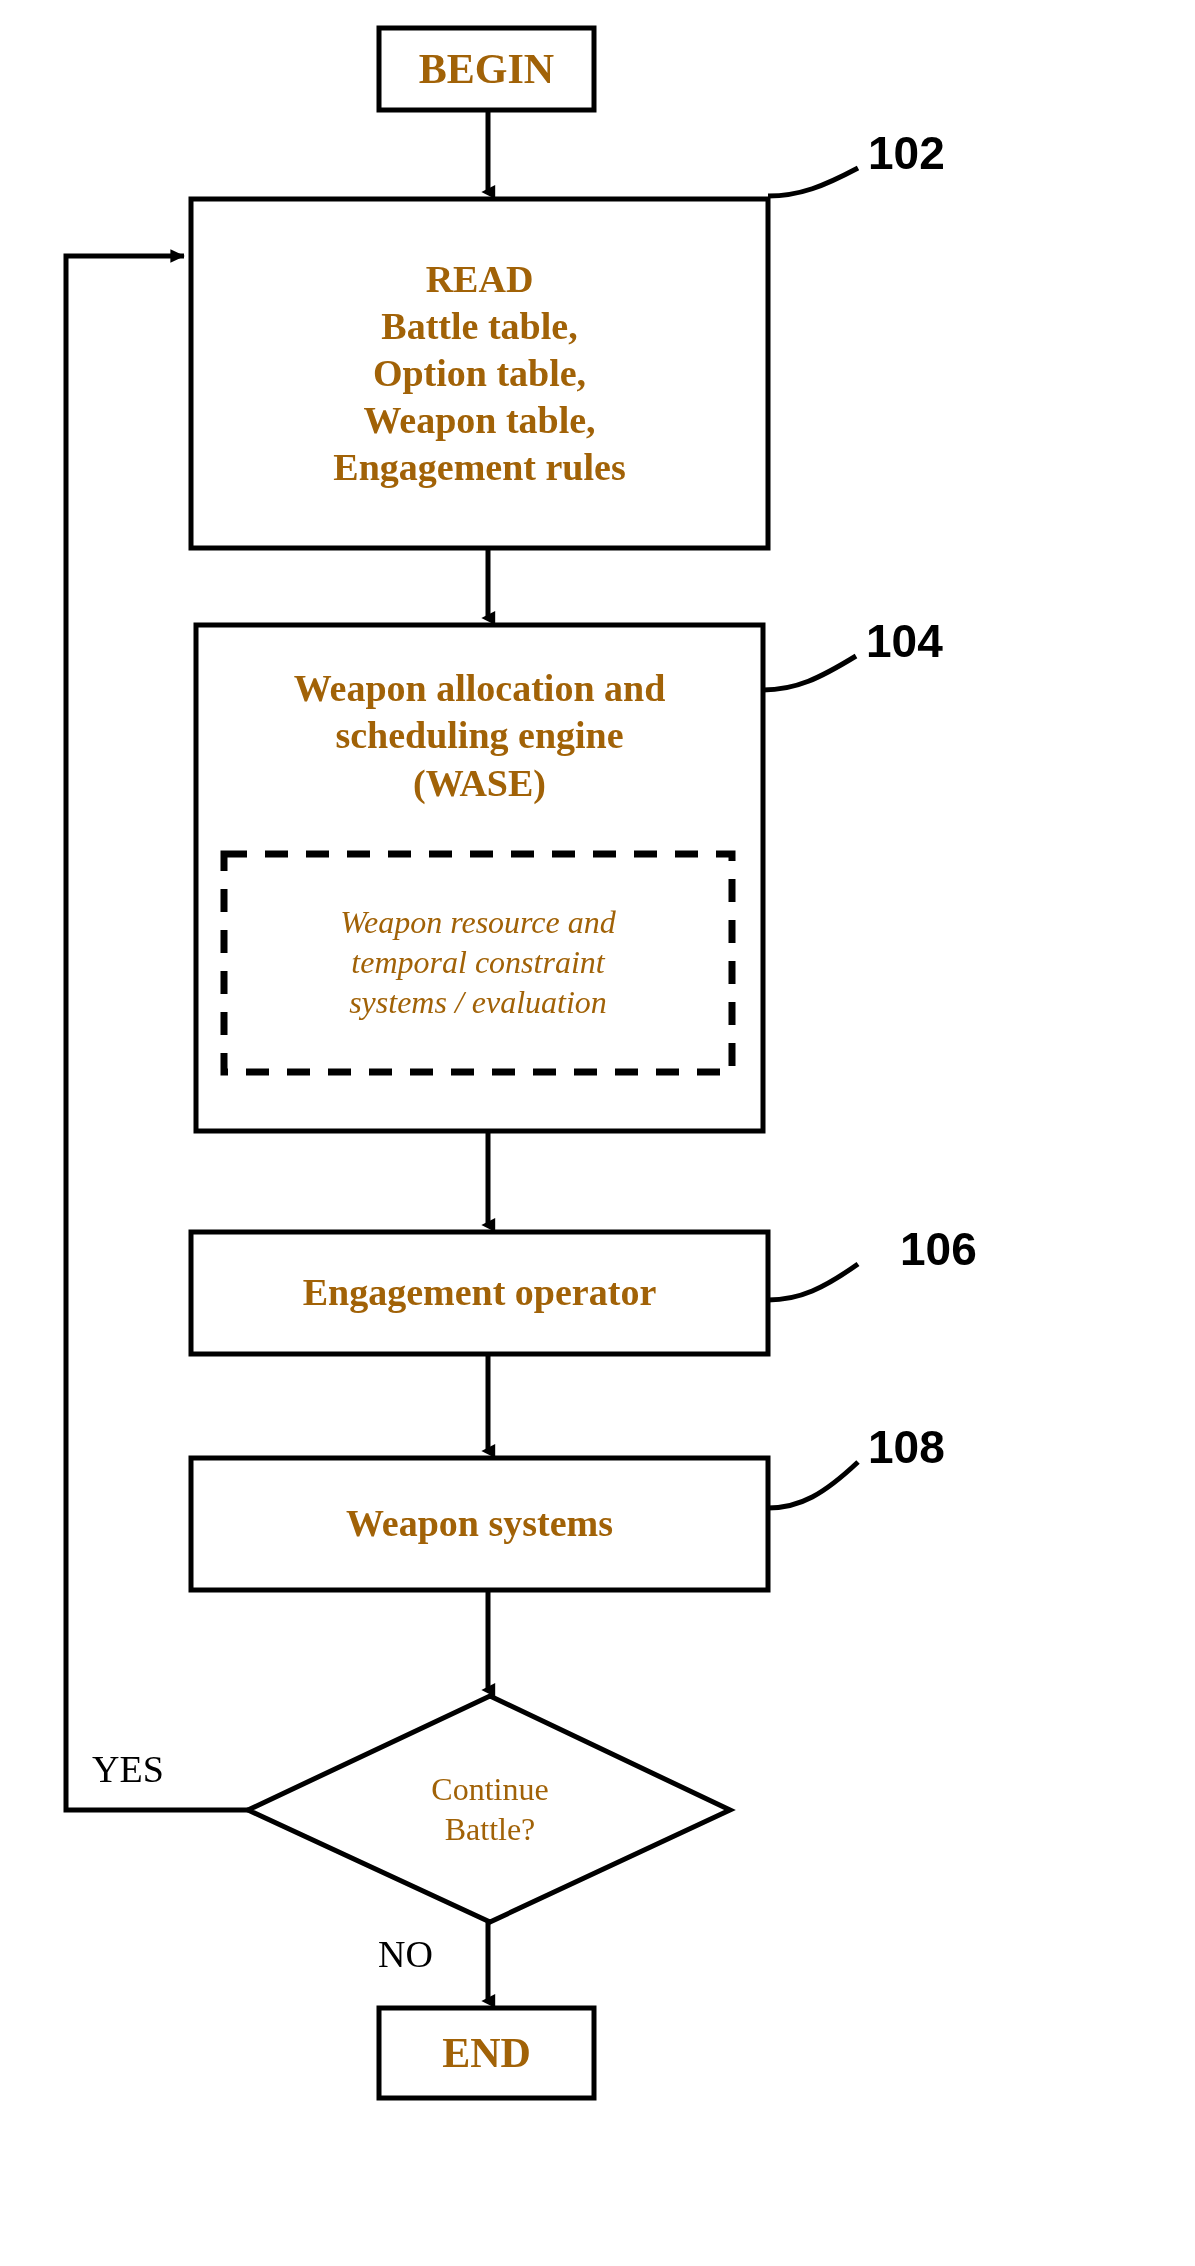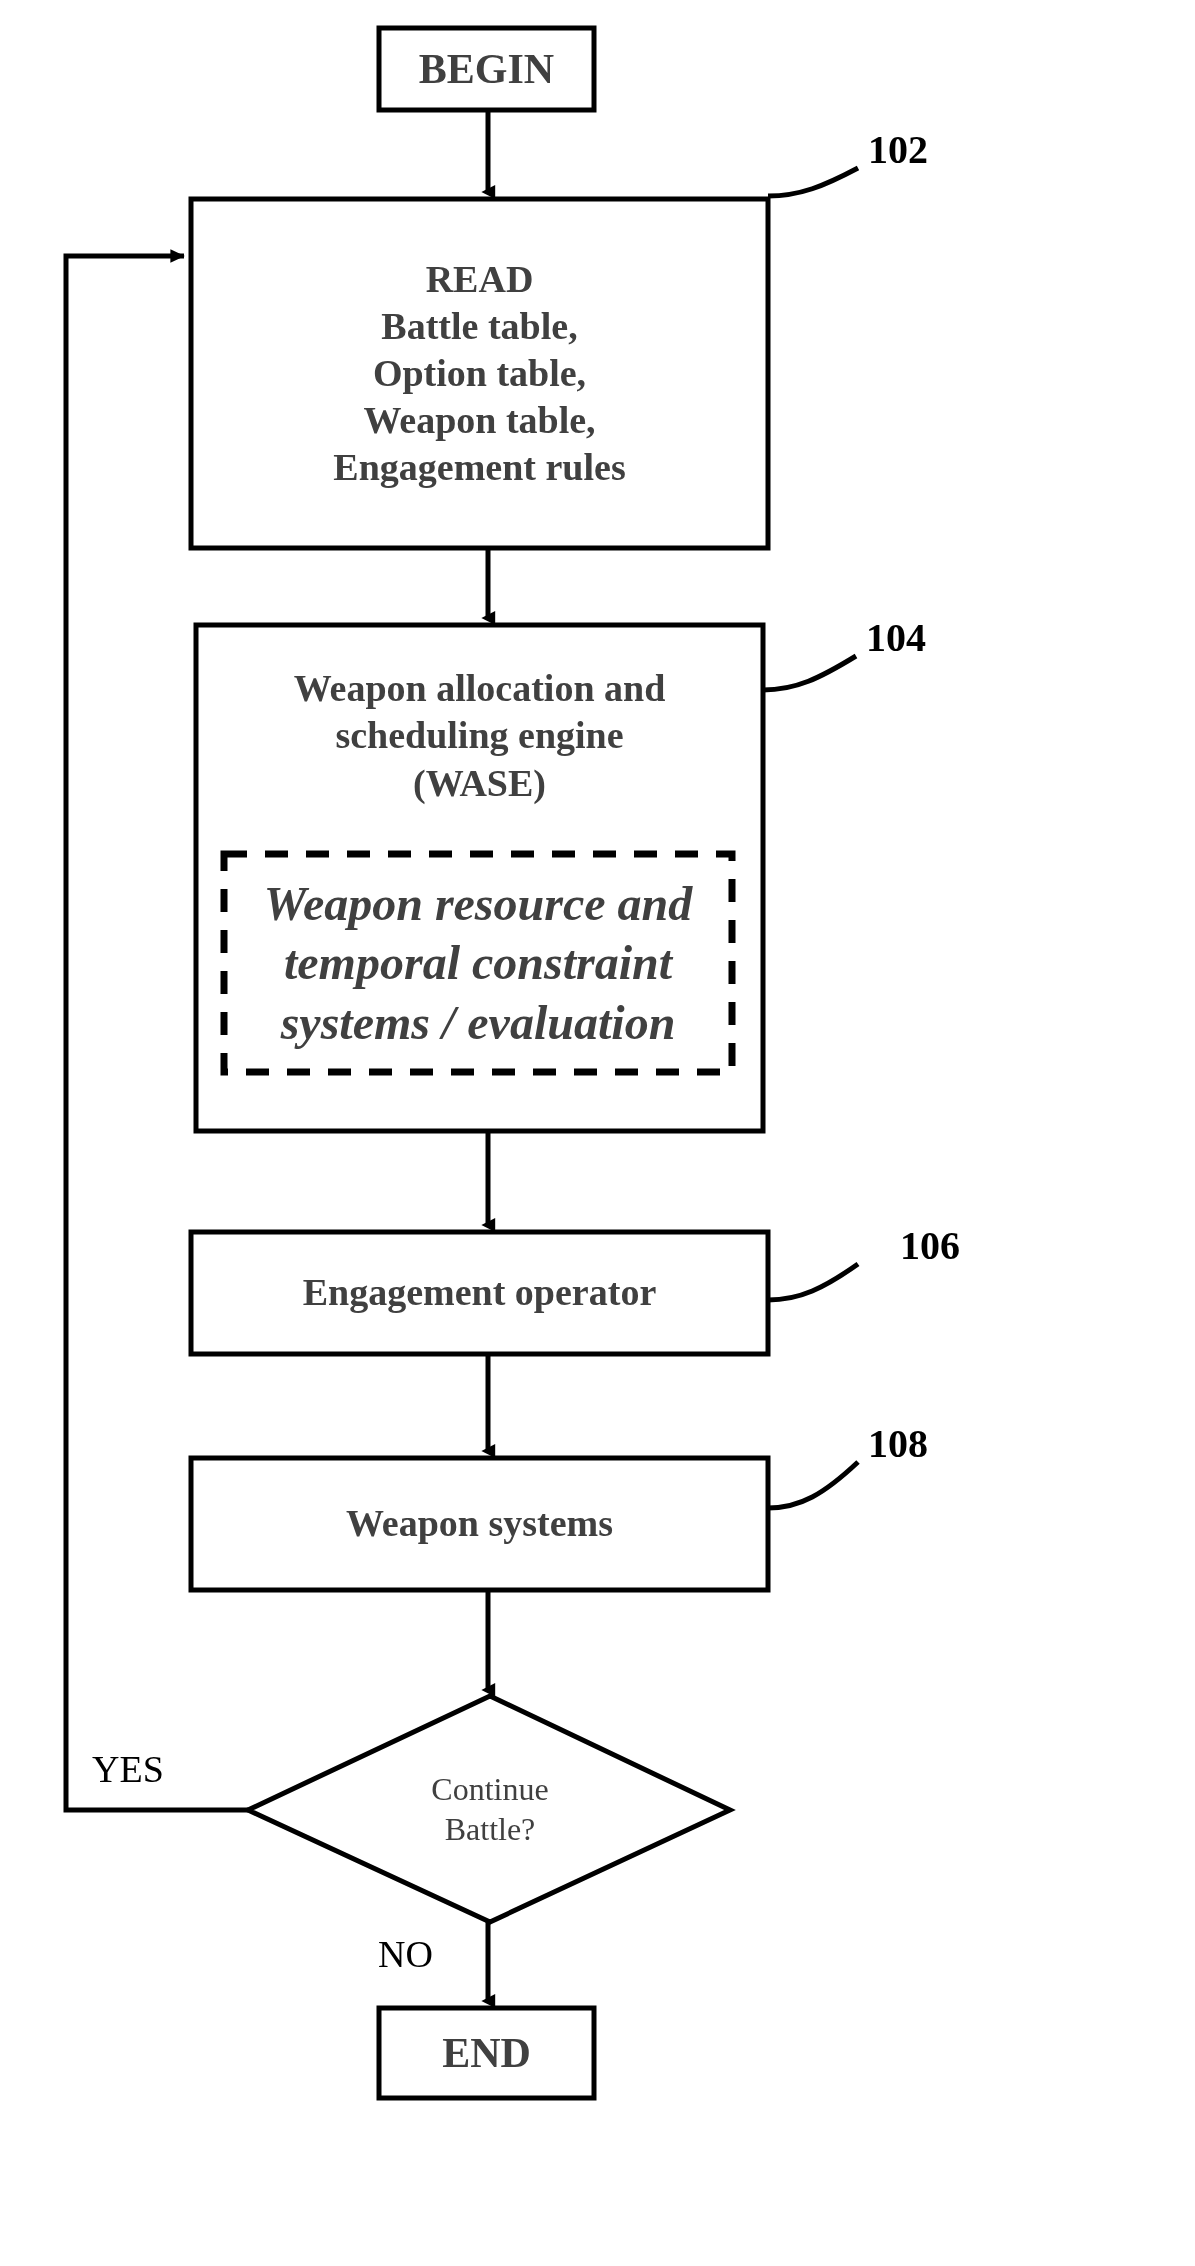--- a/index.html
+++ b/index.html
@@ -24,21 +24,21 @@
     width: 1195px;
     height: 2266px;
   }
   .node-text {
     position: absolute;
     display: flex;
     flex-direction: column;
     align-items: center;
     justify-content: center;
     text-align: center;
-    color: #404040;
+    color: #a16207;
     pointer-events: none;
   }
   .bold-serif {
     font-weight: bold;
     font-family: "Liberation Serif", "DejaVu Serif", serif;
   }
   .plain-serif {
     font-weight: normal;
     font-family: "Liberation Serif", "DejaVu Serif", serif;
   }
@@ -47,23 +47,23 @@
     font-weight: normal;
     font-family: "Liberation Serif", "DejaVu Serif", serif;
   }
   .line {
     line-height: 1.24;
     white-space: nowrap;
   }
   .ref-num {
     position: absolute;
     font-weight: bold;
-    font-size: 40px;
+    font-size: 46px;
     letter-spacing: 0px;
-    font-family: Liberation Serif, serif;
+    font-family: Liberation Sans, sans-serif;
   }
   .edge-label {
     position: absolute;
     font-weight: normal;
     font-size: 38px;
     font-family: Liberation Serif, serif;
   }
 </style>
 </head>
 <body>
@@ -130,21 +130,21 @@
     <div class="line">Weapon table,</div>
     <div class="line">Engagement rules</div>
   </div>
 
   <div class="node-text bold-serif" style="left:196px; top:636px; width:567px; height:200px; font-size:38px;">
     <div class="line">Weapon allocation and</div>
     <div class="line">scheduling engine</div>
     <div class="line">(WASE)</div>
   </div>
 
-  <div class="node-text italic-serif" style="left:224px; top:854px; width:508px; height:218px; font-size:48px;font-weight:bold;">
+  <div class="node-text italic-serif" style="left:224px; top:854px; width:508px; height:218px; font-size:32px;">
     <div class="line">Weapon resource and</div>
     <div class="line">temporal constraint</div>
     <div class="line">systems / evaluation</div>
   </div>
 
   <div class="node-text bold-serif" style="left:191px; top:1458px; width:577px; height:132px; font-size:38px;">
     <div class="line">Weapon systems</div>
   </div>
 
   <div class="node-text bold-serif" style="left:191px; top:1232px; width:577px; height:122px; font-size:38px;">

